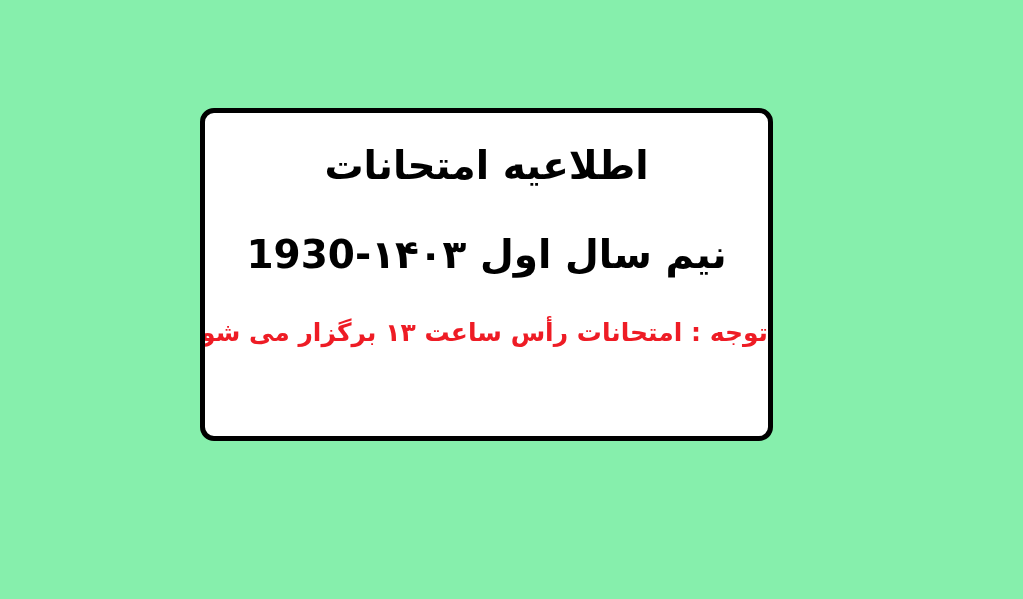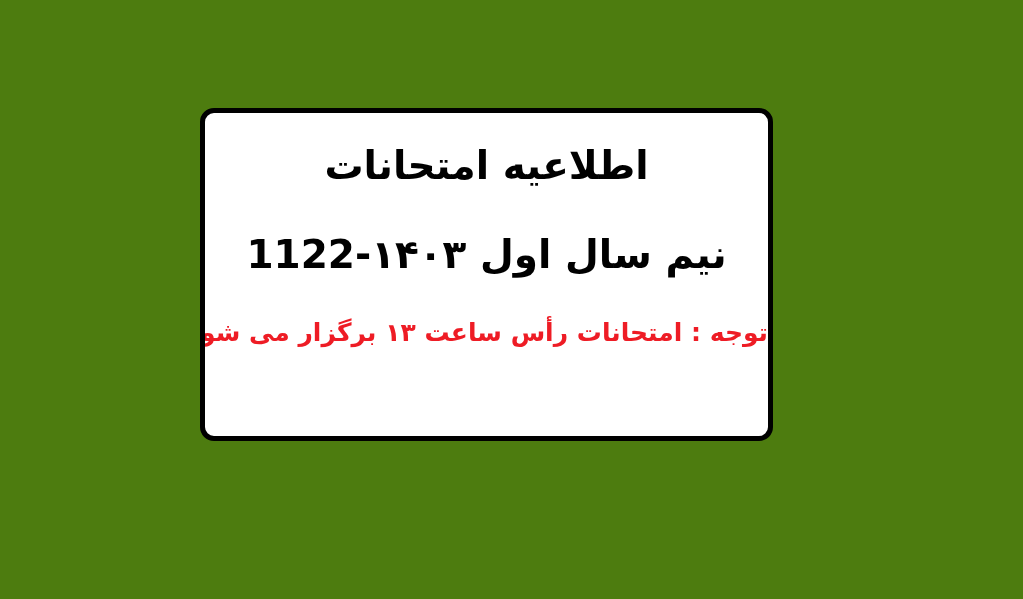--- a/index.html
+++ b/index.html
@@ -12,21 +12,21 @@
     height: 599px;
     background: #eee1ae;
     font-family: "DejaVu Sans", "Liberation Sans", sans-serif;
     overflow: hidden;
     position: relative;
   }
 
   #page {
     position: absolute;
     inset: 0;
-    background: #4d7c0f;
+    background: #86efac;
     padding-left: 18px;
   }
 
   #notice-card {
     position: absolute;
     left: 200px;
     top: 108px;
     width: 573px;
     height: 333px;
     box-sizing: border-box;
@@ -72,19 +72,19 @@
 </style>
 </head>
 <body>
 
 <div id="page">
 
   <div id="notice-card">
 
     <div class="notice-line" id="notice-title">اطلاعیه امتحانات</div>
 
-    <div class="notice-line" id="notice-term">نیم سال اول ۱۴۰۳-1122</div>
+    <div class="notice-line" id="notice-term">نیم سال اول ۱۴۰۳-1930</div>
 
     <div class="notice-line" id="notice-warning">توجه : امتحانات رأس ساعت ۱۳ برگزار می شود</div>
 
   </div>
 
 </div>
 
 </body></html>

